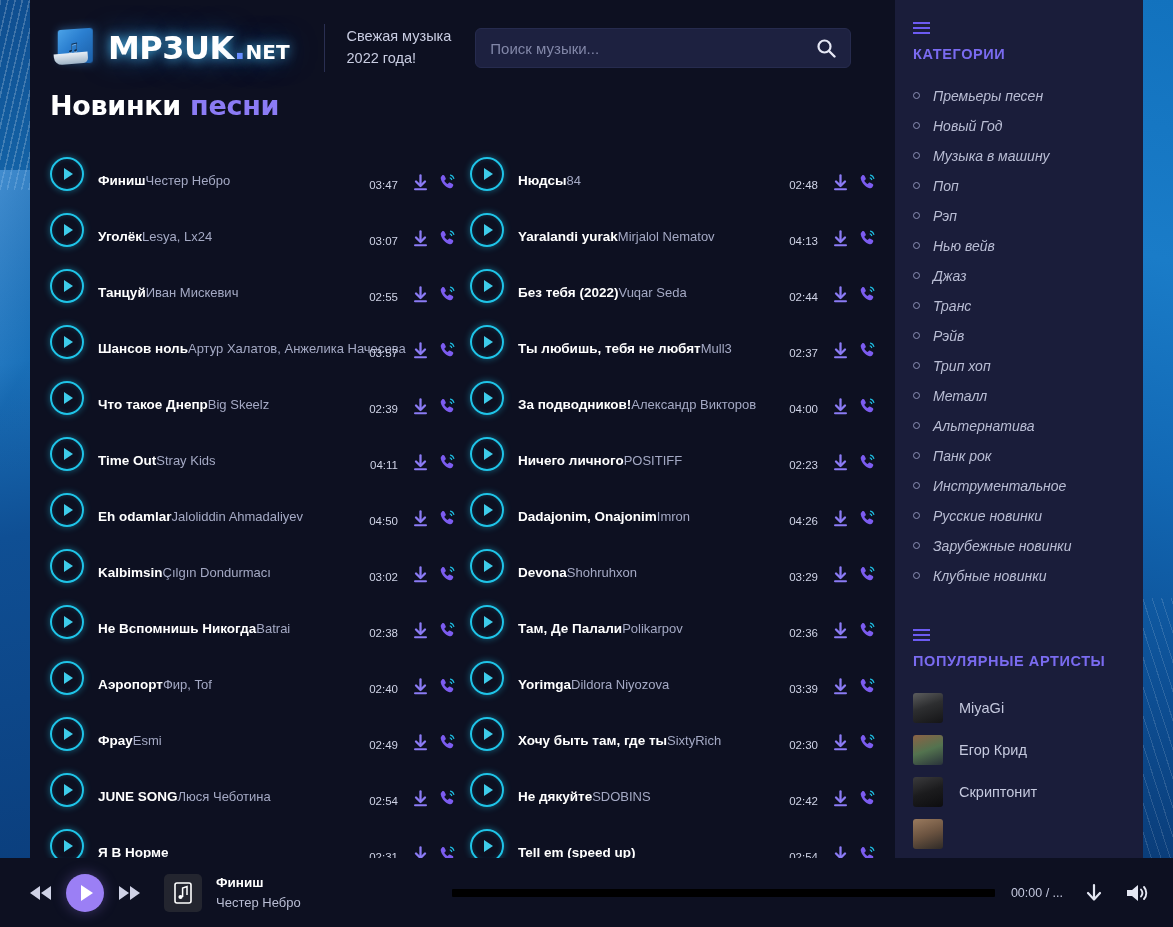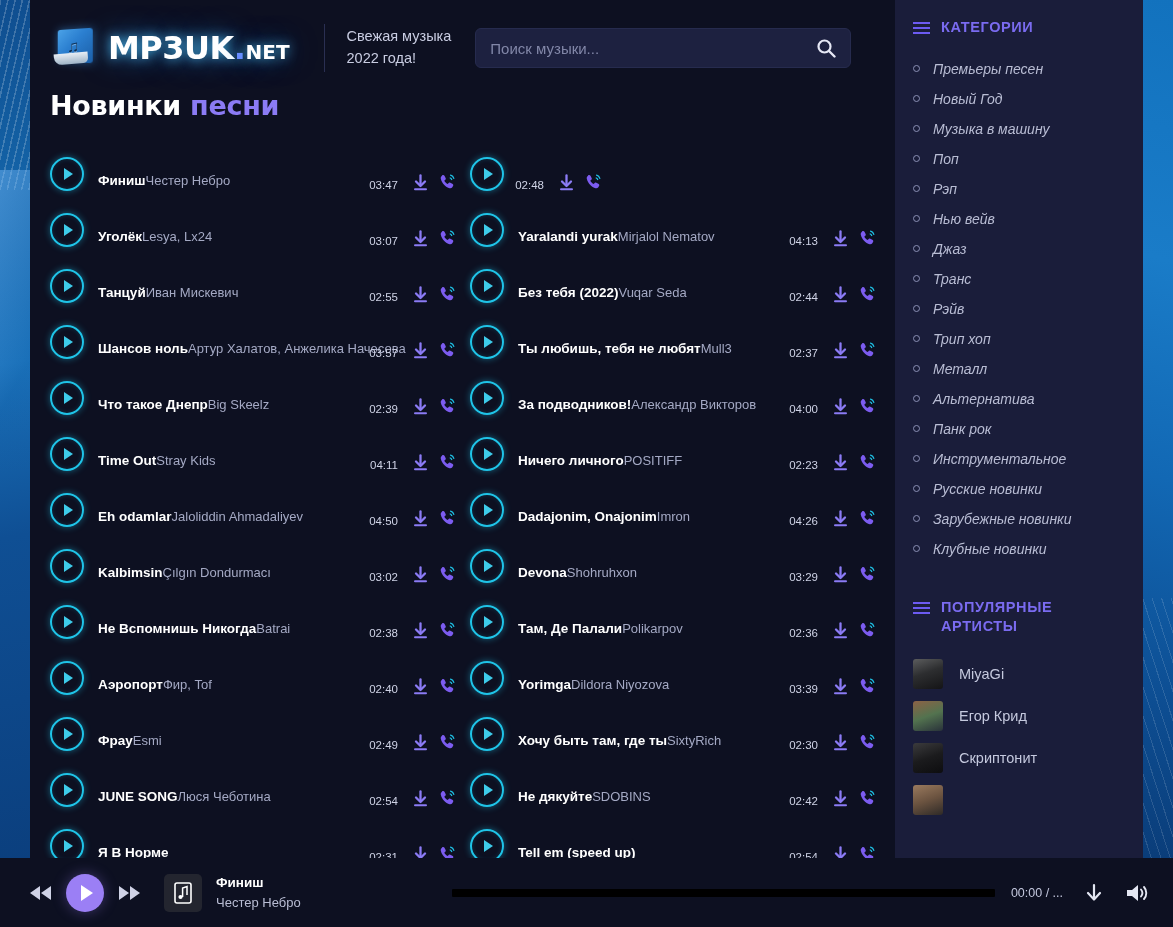--- a/index.html
+++ b/index.html
@@ -125,20 +125,21 @@
   }
   .t-dur { color:#cfd3e6; font-size:11.5px; flex:none; width:40px; text-align:right; }
   .t-acts { display:flex; align-items:center; gap:9px; flex:none; padding-left:14px; }
   .ico-btn { line-height:0; cursor:pointer; }
 
   
   .side-head {
     display:flex; align-items:flex-start; gap:11px; padding:0 18px 0 18px;
     color:#7a6bf0; font-size:14.5px; font-weight:bold; letter-spacing:.6px;
     margin-bottom:16px;
+    flex-direction:column;
   }
   .side-head.second { margin-top:34px; }
   .burger { display:inline-flex; flex-direction:column; gap:3px; padding-top:4px; flex:none; }
   .burger i { display:block; width:17px; height:2px; background:#6c5bf2; }
   .side-head .htxt { line-height:1.35; }
   .cat {
     display:flex; align-items:center; gap:13px; padding:7px 18px; cursor:pointer;
   }
   .cat .bullet {
     width:7px; height:7px; border:1px solid #8b90b5; border-radius:50%; flex:none;
@@ -480,20 +481,21 @@
                     <path d="M12.2 5.0 a2.2 2.2 0 0 1 1.5 1.5" fill="none" stroke="#1fc4e8" stroke-width="1.3" stroke-linecap="round"></path>
                   </svg></span>
               </span>
             </div>
           </div>
         <div class="col" id="col-right">
             <div class="track">
               <span class="play-btn">
                 <span class="tri"></span>
               </span>
+              <span class="t-meta"><span class="t-title">Нюдсы</span><span class="t-artist">84</span></span>
               <span class="t-dur">02:48</span>
               <span class="t-acts">
                 <span class="ico-btn"><svg width="17" height="17" viewBox="0 0 17 17">
                     <line x1="8.5" y1="1.5" x2="8.5" y2="10.5" stroke="#8b7bf5" stroke-width="2.3" stroke-linecap="round"></line>
                     <polyline points="4,7.5 8.5,12 13,7.5" fill="none" stroke="#8b7bf5" stroke-width="2.3" stroke-linecap="round" stroke-linejoin="round"></polyline>
                     <line x1="3" y1="15.2" x2="14" y2="15.2" stroke="#8b7bf5" stroke-width="2" stroke-linecap="round"></line>
                   </svg></span>
                 <span class="ico-btn"><svg width="18" height="18" viewBox="0 0 18 18">
                     <path d="M4.2 2.3 c1 -0.6 1.9 -0.3 2.4 0.7 l1 2 c0.4 0.8 0.2 1.4 -0.5 1.9 l-0.8 0.6 c0.6 1.6 1.9 2.9 3.5 3.5 l0.6 -0.8 c0.5 -0.7 1.1 -0.9 1.9 -0.5 l2 1 c1 0.5 1.3 1.4 0.7 2.4 l-0.7 1.1 c-0.6 0.9 -1.6 1.3 -2.7 1 C7.6 14.1 3.9 10.4 2.8 5.7 c-0.3 -1.1 0.1 -2.1 1 -2.7 z" fill="#7c5cf0"></path>
                     <path d="M12.6 2.1 a4.6 4.6 0 0 1 3.2 3.2" fill="none" stroke="#1fc4e8" stroke-width="1.3" stroke-linecap="round"></path>

